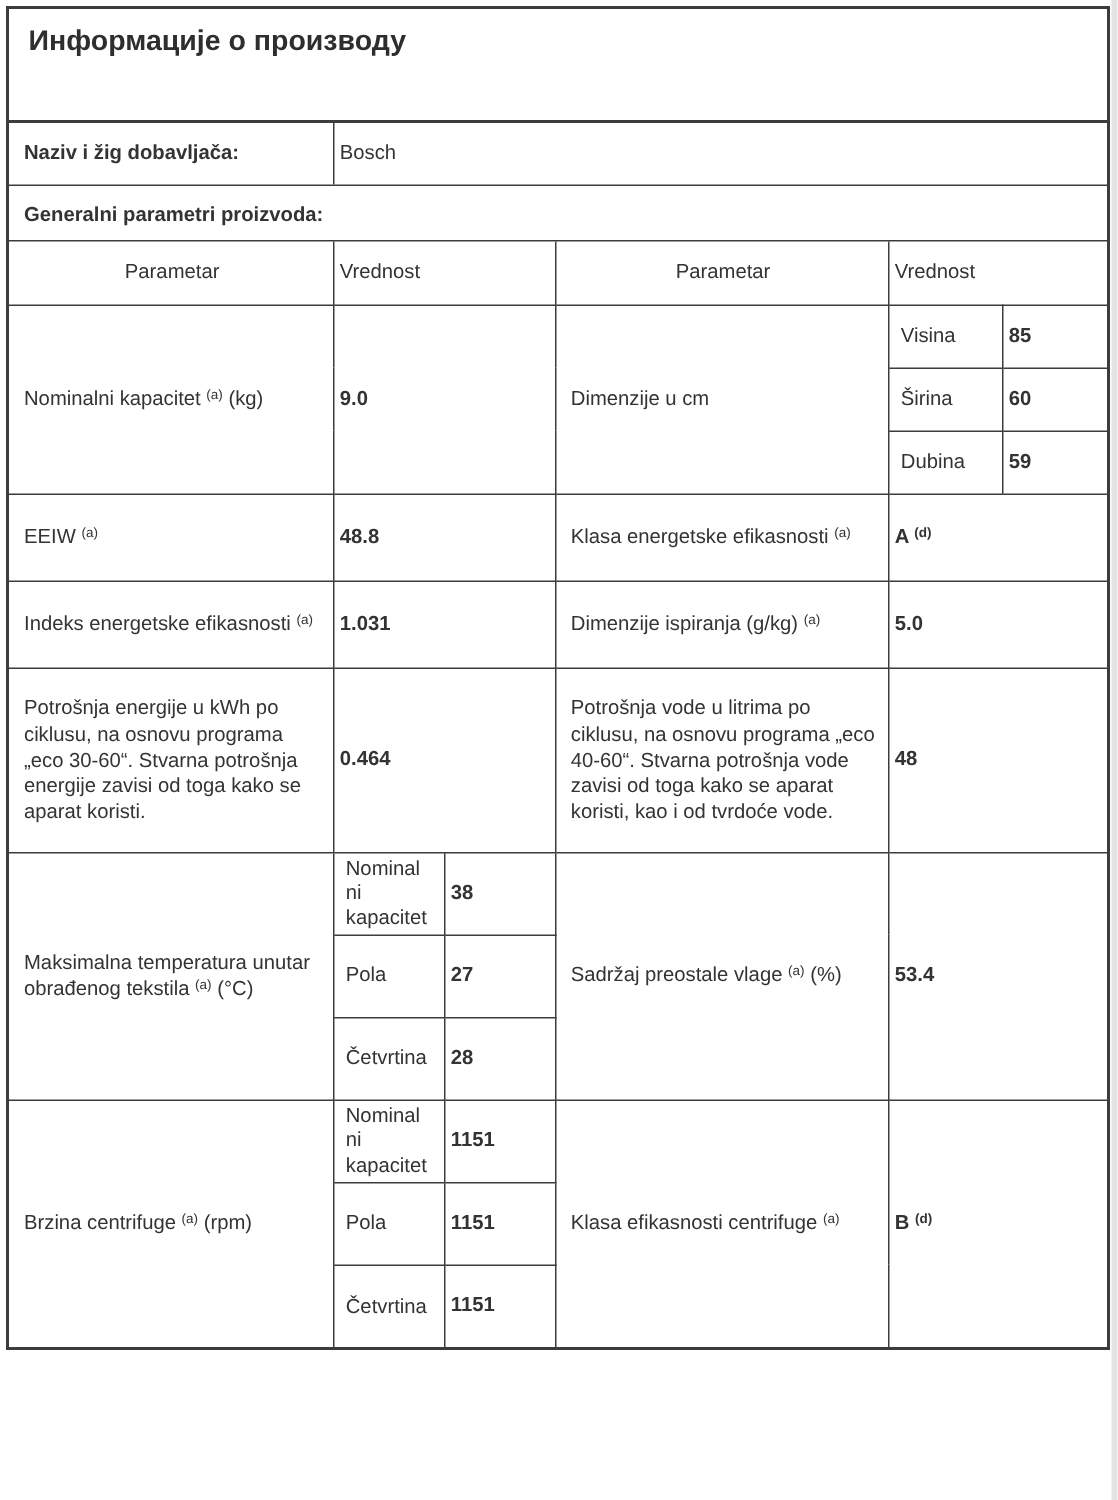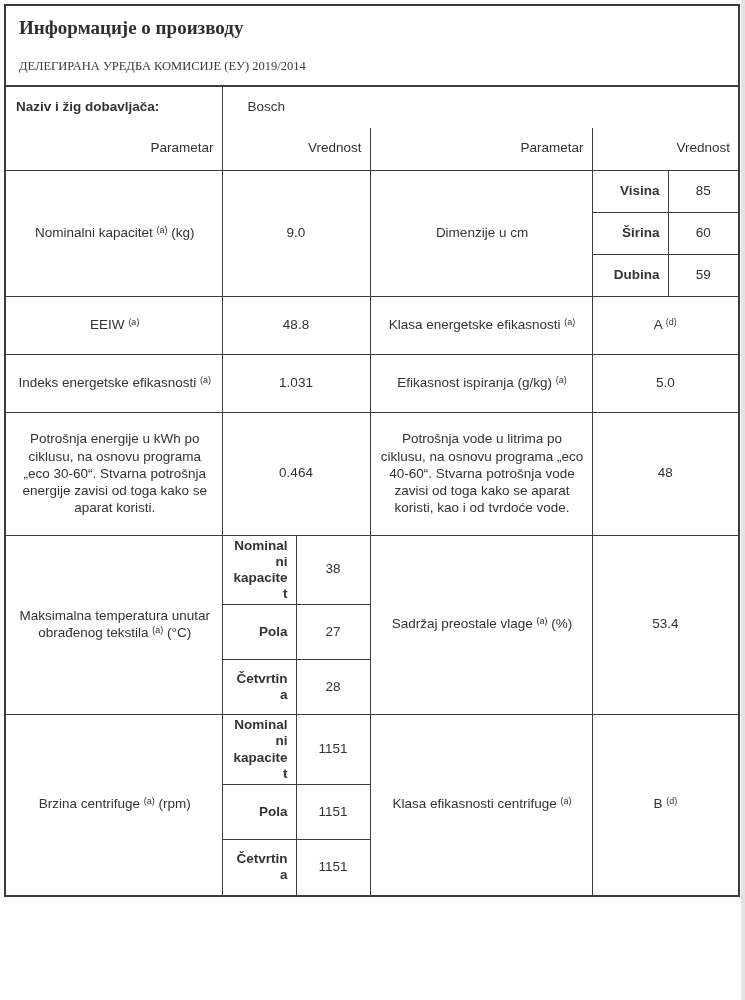--- a/index.html
+++ b/index.html
@@ -21,22 +21,21 @@
     background:#e3e3e3;
   }
   .doc-frame{
     position:absolute;left:4px;top:4px;width:736px;
     border:2px solid var(--line);
     background:#ffffff;
   }
   
   .title-block{
     border-bottom:2px solid var(--line);
-    padding:11px 16px 11px 13px;
-    font-family:Liberation Serif, serif;
+    padding:11px 16px 21px 13px;
   }
   .doc-title{
     margin:0 0 20px 0;
     font-size:19px;
     font-weight:bold;
     color:#2e2e2e;
   }
   .regulation{
     font-size:12.5px;
     color:#3a3a3a;
@@ -56,83 +55,81 @@
     padding:4px 8px;
     vertical-align:middle;
     line-height:1.25;
     overflow:hidden;
   }
   .supplier-table tr{height:41px;}
   .supplier-table .label-cell{
     font-weight:bold;
     padding-left:10px;
   }
-  .supplier-table .value-cell{padding-left:25px;}
+  .supplier-table .value-cell{padding-left:4px;}
   
   .section-header{
     border-top:1px solid var(--line);
     border-bottom:1px solid var(--line);
     height:38px;
     display:flex;align-items:center;
     padding-left:10px;
     font-size:13.5px;font-weight:bold;
   }
   
   .main-table th{
-    text-align:right;padding-left:10px;
-  }
-  .main-table th.center{text-align:right;padding-left:4px;}
+    text-align:center;padding-left:10px;
+  }
+  .main-table th.center{text-align:left;padding-left:4px;}
   .main-table tr.hdr{height:42px;}
   .main-table tr.dim{height:42px;}
   .main-table tr.mid{height:58px;}
   .main-table tr.tall{height:123px;}
   .main-table tr.sub{height:55px;}
-  .label-col{padding-left:10px;padding-right:8px;text-align:center;}
+  .label-col{padding-left:10px;padding-right:8px;}
   .val{
-    text-align:center;
-    padding-left:4px;padding-right:4px;
+    padding-left:4px;padding-right:4px;font-weight:bold;
   }
   .sub-label{
-    text-align:right;
+    text-align:left;
     padding:2px 8px;
     overflow-wrap:break-word;
     word-break:break-word;
     line-height:1.2;
-    font-weight:bold;
   }
   .fnote{
     font-size:9px;
     line-height:0;
     vertical-align:4px;
   }
   .longtext{line-height:1.28;}
 </style>
 </head>
 <body>
 
 <div class="doc-frame">
 
   <div class="title-block">
     <h1 class="doc-title">Информације о производу</h1>
-    <div class="regulation">ДЕЛЕГИРАНА УРЕДБА КОМИСИЈЕ (ЕУ) 2019/2014</div>
   </div>
 
   <table class="supplier-table">
     <colgroup>
         <col style="width:216px">
         <col>
       </colgroup>
     <tbody>
       <tr>
         <td class="label-cell"><span>Naziv i žig dobavljača:</span></td>
         <td class="value-cell">Bosch</td>
       </tr>
     </tbody>
   </table>
 
+  <div class="section-header">Generalni parametri proizvoda:</div>
 
   <table class="main-table">
     <colgroup>
       <col style="width:216px">
         <col style="width:74px">
         <col style="width:74px">
       <col style="width:222px">
         <col style="width:76px">
         <col style="width:70px">
     </colgroup>
@@ -163,21 +160,21 @@
       <tr class="mid">
         <td class="label-col"><span>EEIW </span><sup class="fnote">(a)</sup></td>
         <td class="val" colspan="2">48.8</td>
         <td class="label-col"><span>Klasa energetske efikasnosti </span><sup class="fnote">(a)</sup></td>
         <td class="val" colspan="2"><span>A </span><sup class="fnote">(d)</sup></td>
       </tr>
 
       <tr class="mid">
         <td class="label-col"><span>Indeks energetske efikasnosti </span><sup class="fnote">(a)</sup></td>
         <td class="val" colspan="2">1.031</td>
-        <td class="label-col"><span>Efikasnost ispiranja (g/kg) </span><sup class="fnote">(a)</sup></td>
+        <td class="label-col"><span>Dimenzije ispiranja (g/kg) </span><sup class="fnote">(a)</sup></td>
         <td class="val" colspan="2">5.0</td>
       </tr>
 
       <tr class="tall">
         <td class="label-col longtext">Potrošnja energije u kWh po ciklusu, na osnovu programa „eco 30-60“. Stvarna potrošnja energije zavisi od toga kako se aparat koristi.</td>
         <td class="val" colspan="2">0.464</td>
         <td class="label-col longtext">Potrošnja vode u litrima po ciklusu, na osnovu programa „eco 40-60“. Stvarna potrošnja vode zavisi od toga kako se aparat koristi, kao i od tvrdoće vode.</td>
         <td class="val" colspan="2">48</td>
       </tr>
 

